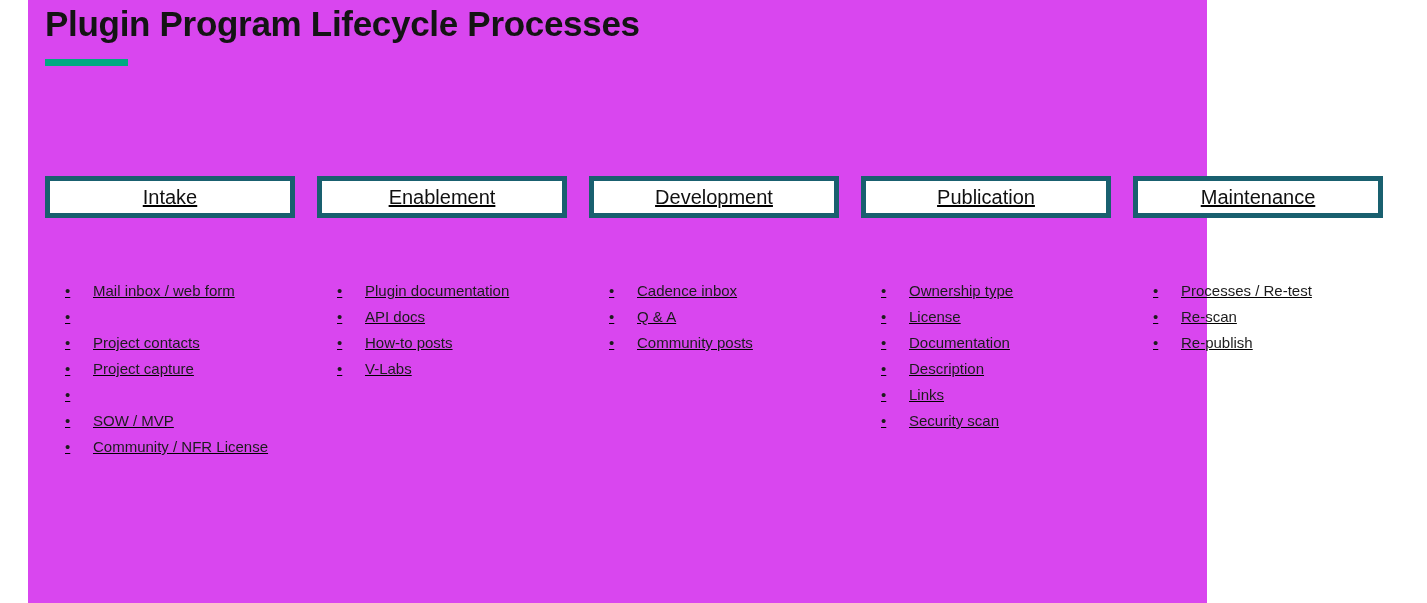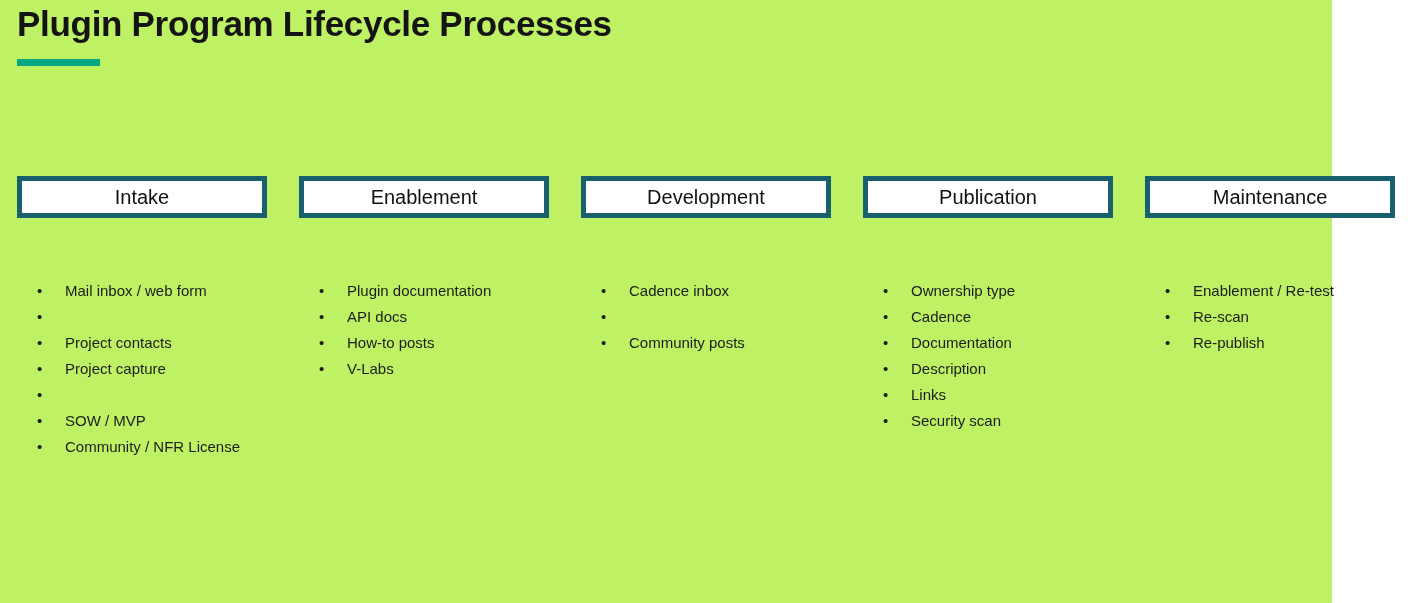--- a/index.html
+++ b/index.html
@@ -6,33 +6,33 @@
     --accent:#01A982;
     --teal:#19606F;
     --title-color:#141414;
     --text-color:#1C1C1C;
   }
   html,body{margin:0;padding:0;background:#ffffff;}
   body{
     width:1427px;height:603px;overflow:hidden;
     font-family:"Liberation Sans", sans-serif;
   }
-  .slide{position:relative;width:1332px;height:603px;background:#bef264;}
+  .slide{position:relative;width:1179px;height:603px;background:#d946ef;margin-left:28px;}
   .page-title{
     position:absolute;left:17px;top:4px;margin:0;
     font-size:35px;font-weight:800;letter-spacing:-0.3px;
     color:var(--title-color);
   }
   .title-underline{
     position:absolute;left:17px;top:59px;width:83px;height:7px;
     background:var(--accent);
   }
   .columns{
     position:absolute;left:17px;top:176px;
-    display:flex;gap:32px;
+    display:flex;gap:22px;text-decoration:underline;
   }
   .col{width:250px;flex:0 0 250px;}
   .stage-box{
     box-sizing:border-box;height:42px;width:250px;
     border:5px solid var(--teal);background:#ffffff;
     display:flex;align-items:center;justify-content:center;
     font-size:20px;font-weight:400;color:#111111;
   }
   ul.items{
     list-style:none;margin:60px 0 0 0;padding:0;
@@ -118,40 +118,41 @@
       <header class="stage-box">
         <span>Development</span>
       </header>
       <ul class="items">
           <li>
             <span class="dot">•</span>
             <span class="txt">Cadence inbox</span>
           </li>
           <li>
             <span class="dot">•</span>
+            <span class="txt">Q &amp; A</span>
           </li>
           <li>
             <span class="dot">•</span>
             <span class="txt">Community posts</span>
           </li>
         </ul>
     </section>
 
     <section class="col">
       <header class="stage-box">
         <span>Publication</span>
       </header>
       <ul class="items">
           <li>
             <span class="dot">•</span>
             <span class="txt">Ownership type</span>
           </li>
           <li>
             <span class="dot">•</span>
-            <span class="txt">Cadence</span>
+            <span class="txt">License</span>
           </li>
           <li>
             <span class="dot">•</span>
             <span class="txt">Documentation</span>
           </li>
           <li>
             <span class="dot">•</span>
             <span class="txt">Description</span>
           </li>
           <li>
@@ -165,21 +166,21 @@
         </ul>
     </section>
 
     <section class="col">
       <header class="stage-box">
         <span>Maintenance</span>
       </header>
       <ul class="items">
           <li>
             <span class="dot">•</span>
-            <span class="txt">Enablement / Re-test</span>
+            <span class="txt">Processes / Re-test</span>
           </li>
           <li>
             <span class="dot">•</span>
             <span class="txt">Re-scan</span>
           </li>
           <li>
             <span class="dot">•</span>
             <span class="txt">Re-publish</span>
           </li>
         </ul>

